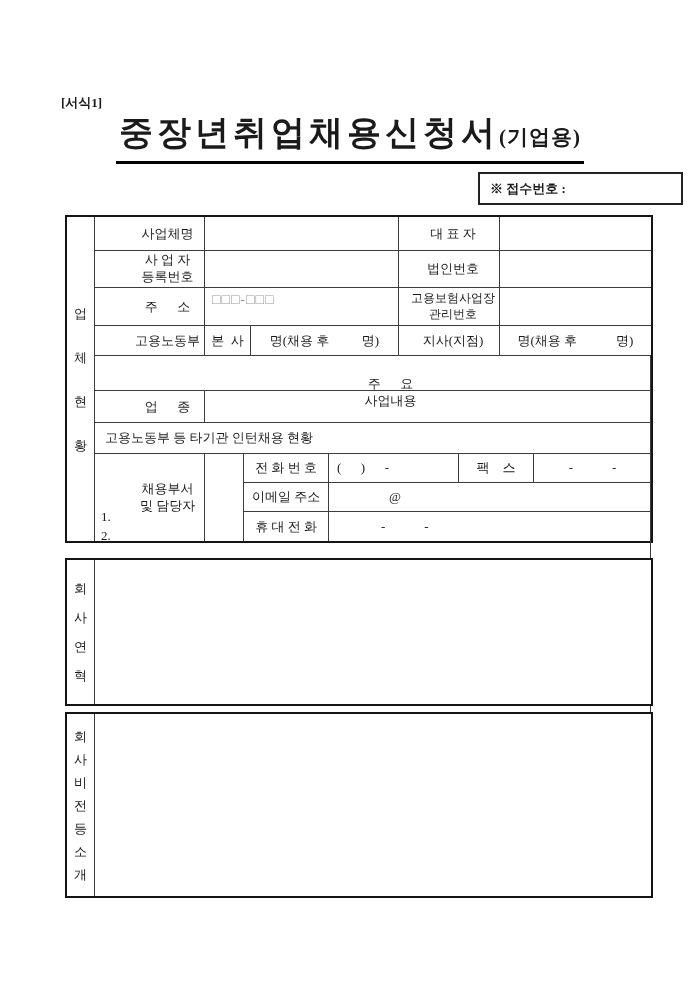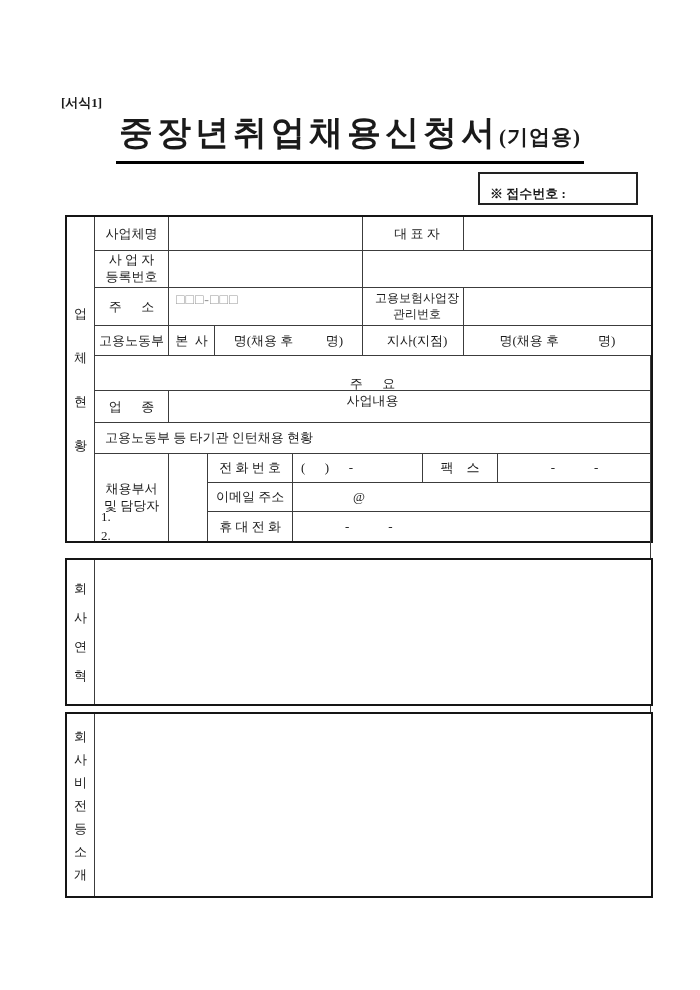--- a/index.html
+++ b/index.html
@@ -14,22 +14,22 @@
   
   .form-tag { left:61px; top:94px; font-size:13px; font-weight:bold; }
   .title-wrap { left:0; top:110px; width:700px; text-align:center; }
   .title-underline {
     display:inline-block; border-bottom:3px solid #000; padding:0 3px 5px 3px;
     white-space:nowrap;
   }
   .title-main { font-size:34px; font-weight:bold; letter-spacing:4px; }
   .title-sub  { font-size:21px; font-weight:bold; letter-spacing:1px; }
   .receipt-box {
-    left:478px; top:172px; width:160px; height:33px;
-    border:2px solid #222; display:flex; align-items:flex-end;
+    left:478px; top:172px; width:205px; height:33px;
+    border:2px solid #222; display:flex; align-items:center;
     padding-left:10px; font-size:13px; font-weight:bold; background:#fff;
   }
 
   
   .sheet { border:2px solid #151515; display:flex; background:#fff; }
   .vcol {
     width:28px; border-right:1px solid #3c3c3c; display:flex; flex-direction:column;
     align-items:center; justify-content:center; font-size:13px; flex:0 0 28px;
   }
   .vcol div { line-height:1; }
@@ -50,21 +50,21 @@
   .two-line { flex-direction:column; line-height:1.3; }
   .left { justify-content:flex-start; text-align:left; }
   .small { font-size:12px; }
 
   
   .h-r1 { height:34px; } .h-r2 { height:37px; } .h-r3 { height:38px; }
   .h-r4 { height:30px; } .h-r5 { height:35px;flex-direction:column; } .h-r6 { height:32px; }
   .h-r7 { height:31px; } .h-sub { height:29px; }
 
   
-  .w-label1 { flex:0 0 74px; }
+  .w-label1 { flex:0 0 74px;margin-left:36px; }
   .w-value1 { flex:0 0 194px; }
   .w-label2 { flex:0 0 93px;margin-left:8px; }
   .w-hq     { flex:0 0 46px; }
   .w-hqval  { flex:0 0 148px; }
   .w-r7lab  { flex:0 0 228px; }
   .w-empty  { flex:0 0 39px; }
   .w-sublab { flex:0 0 85px; }
   .w-phone  { flex:0 0 130px; }
   .w-faxlab { flex:0 0 75px; }
 
@@ -115,20 +115,21 @@
       <div class="cell w-label2">대 표 자</div>
       <div class="cell grow"></div>
     </div>
 
     <div class="trow h-r2">
       <div class="cell w-label1 two-line">
         <span>사 업 자</span>
         <span>등록번호</span>
       </div>
       <div class="cell w-value1"></div>
+      <div class="cell w-label2">법인번호</div>
       <div class="cell grow"></div>
     </div>
 
     <div class="trow h-r3">
       <div class="cell w-label1 pre">주      소</div>
       <div class="cell w-value1 postal-cell">
         <span class="postal">□□□-□□□</span>
       </div>
       <div class="cell w-label2 two-line small">
         <span>고용보험사업장</span>

